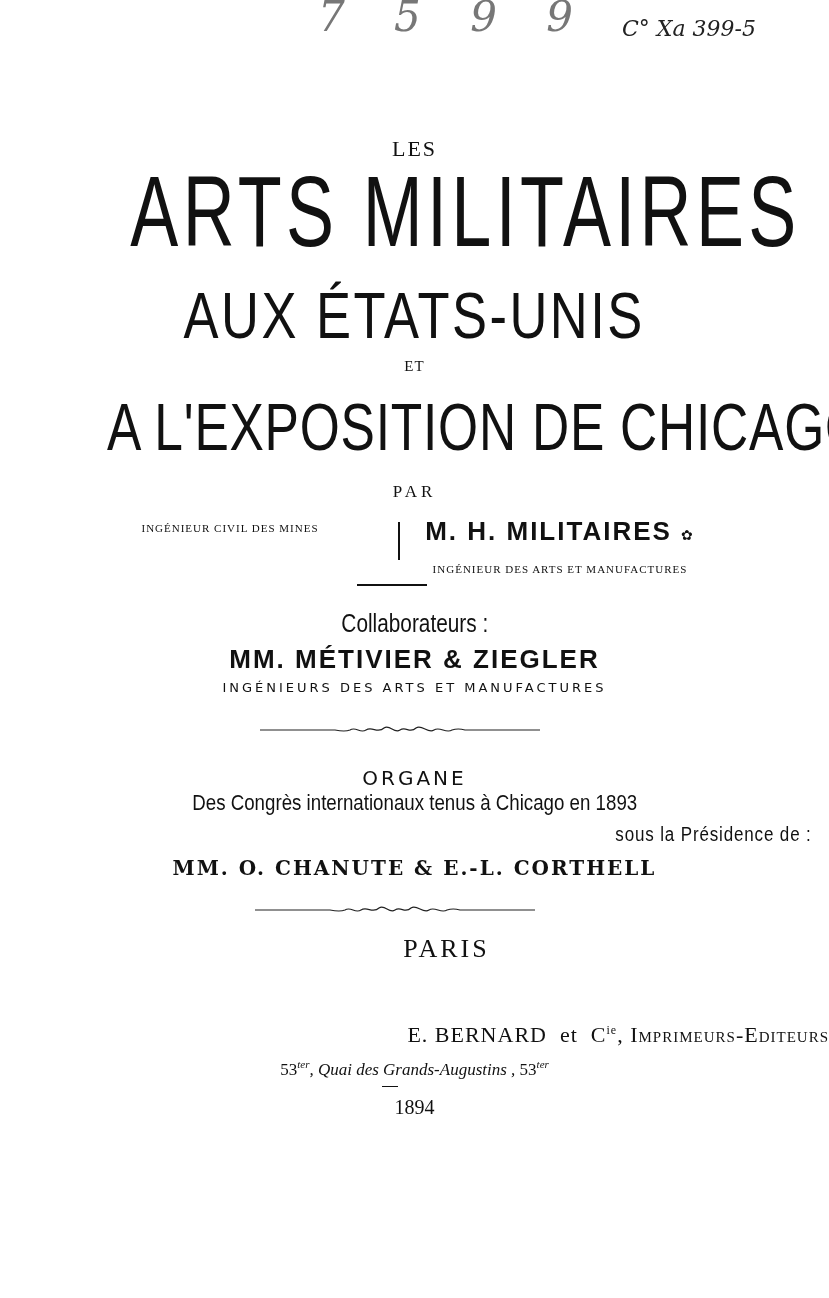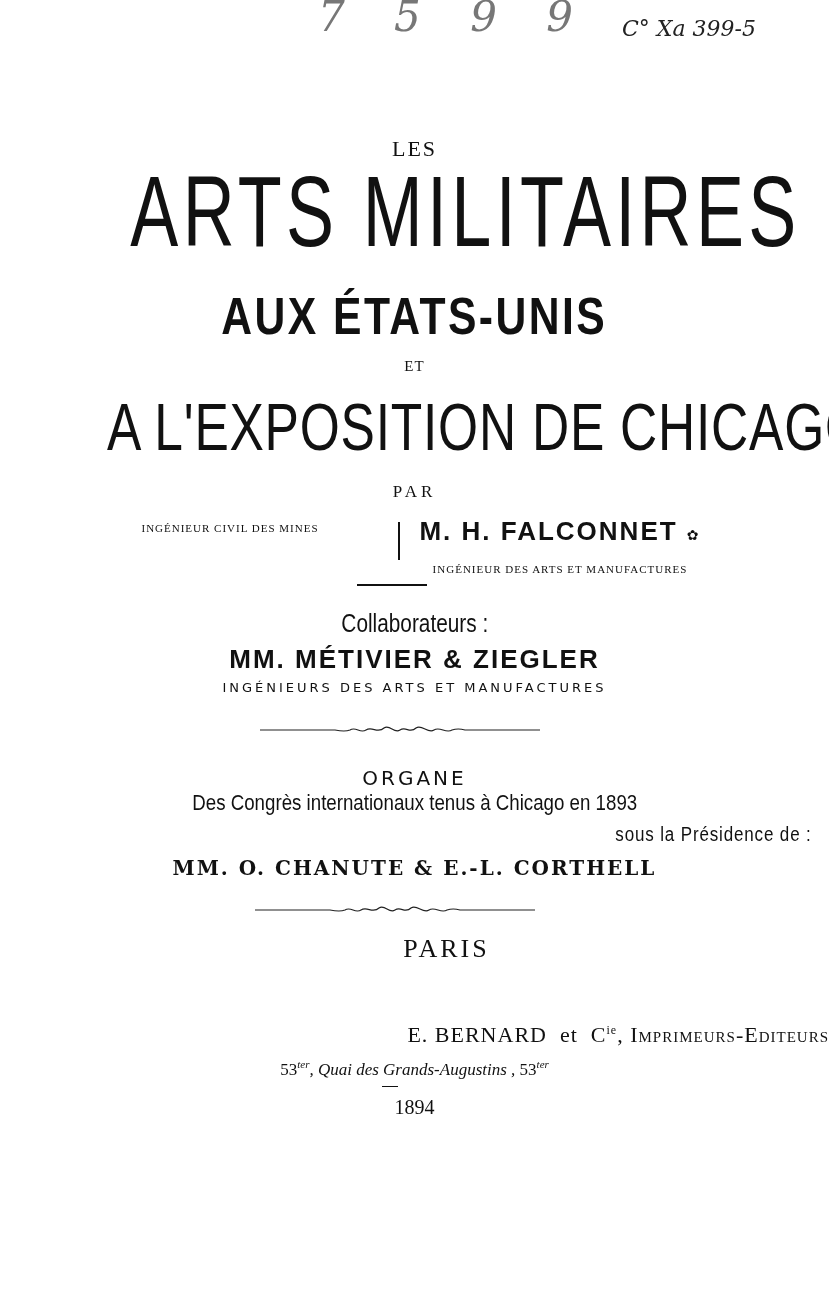--- a/index.html
+++ b/index.html
@@ -18,41 +18,41 @@
 
 <div class="hand" style="left:318px; top:-8px; font-size:42px; color:#777; letter-spacing:18px;">7 5 9 9</div>
 <div class="hand" style="left:622px; top:16px; font-size:22px; color:#222;">C° Xa 399-5</div>
 
 <div class="abs" style="top:136px; font-size:22px; letter-spacing:2px;text-align:center;">LES</div>
 
 <div class="abs" style="top:161px; font-size:100px; line-height:100px;">
   <span class="cond" style="transform:scaleX(0.72); letter-spacing:6px;">ARTS MILITAIRES</span>
 </div>
 
-<div class="abs" style="top:286px; font-size:52px; line-height:60px;font-weight:bold;">
+<div class="abs" style="top:286px; font-size:64px; line-height:60px;">
   <span class="cond" style="transform:scaleX(0.82); letter-spacing:3px;">AUX ÉTATS-UNIS</span>
 </div>
 
 <div class="abs" style="top:358px; font-size:15px; letter-spacing:1px;">ET</div>
 
 <div class="abs" style="top:392px; font-size:66px; line-height:70px;">
   <span class="cond" style="transform:scaleX(0.78); letter-spacing:1px;">A L'EXPOSITION DE CHICAGO</span>
 </div>
 
 <div class="abs" style="top:482px; font-size:17px; letter-spacing:4px;">PAR</div>
 
 <div style="position:absolute; left:110px; width:240px; top:516px; text-align:center;">
   <div style="font-size:11px; letter-spacing:1px; margin-top:6px;">INGÉNIEUR CIVIL DES MINES</div>
 </div>
 
 <div class="rule" style="left:398px; top:522px; width:2px; height:38px;"></div>
 
 <div style="position:absolute; left:410px; width:300px; top:516px; text-align:center;">
   <div class="bold-sans" style="font-size:26px; letter-spacing:2px;">
-    <span>M. H. FALCONNET</span>
+    <span>M. H. MILITAIRES</span>
     <span style="font-size:14px; font-weight:normal;">✿</span>
   </div>
   <div style="font-size:11px; letter-spacing:1px; margin-top:16px;">INGÉNIEUR DES ARTS ET MANUFACTURES</div>
 </div>
 
 <div class="rule" style="left:357px; top:584px; width:70px; height:2px;"></div>
 
 <div class="abs" style="top:608px; font-size:26px;">
   <span class="cond" style="transform:scaleX(0.8);">Collaborateurs :</span>
 </div>

